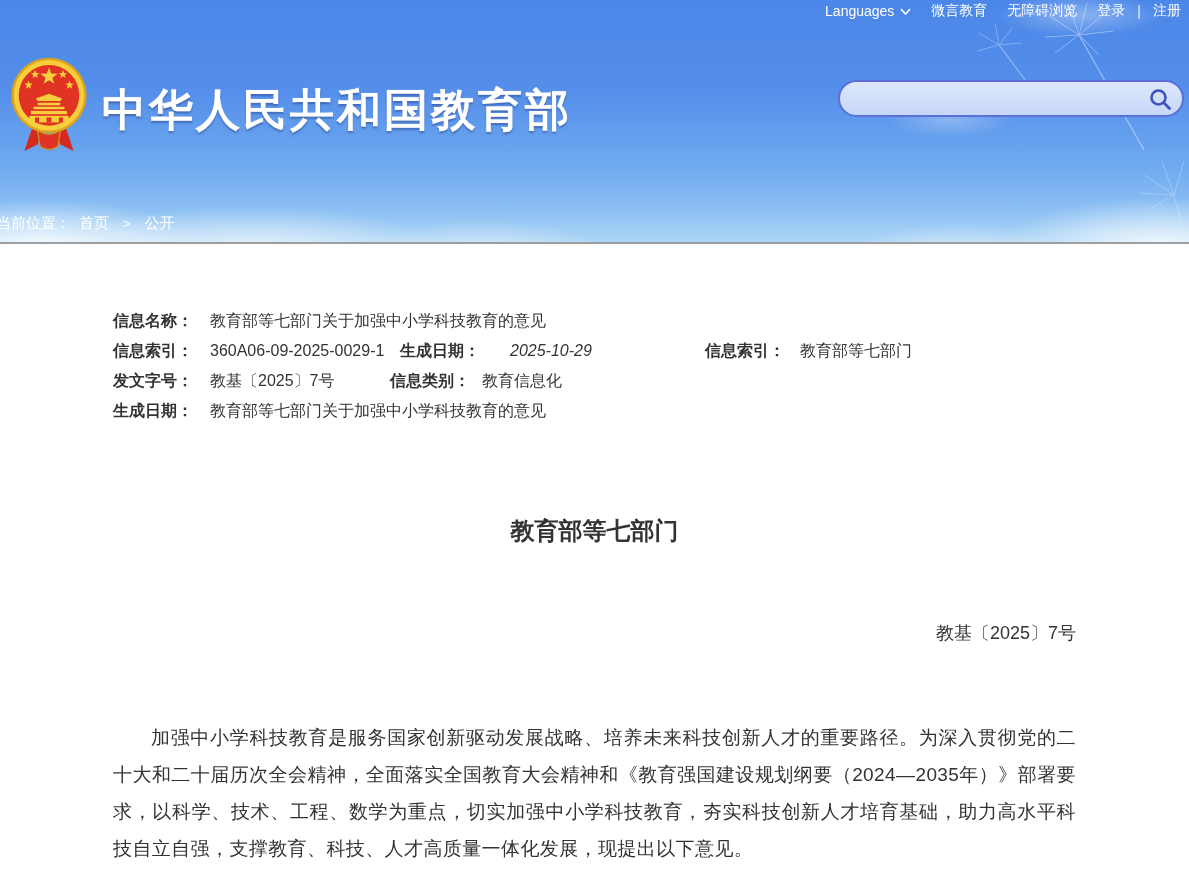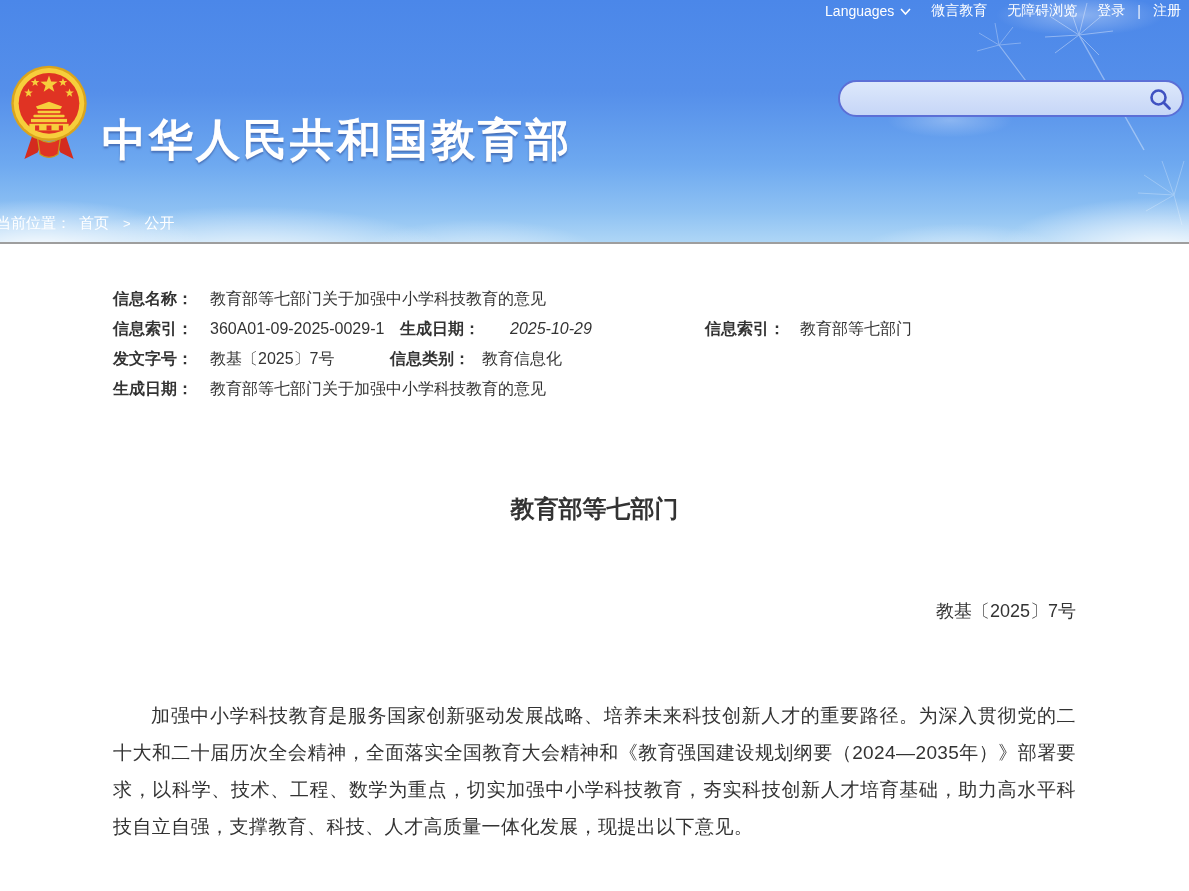--- a/index.html
+++ b/index.html
@@ -28,21 +28,21 @@
 
   .topbar {
     position:absolute; top:2px; right:8px;
     display:flex; align-items:center; gap:20px;
     color:#ffffff; font-size:14px; white-space:nowrap;
   }
   .topbar a { color:#ffffff; text-decoration:none; cursor:pointer;text-align:center; }
   .lang { display:flex; align-items:center; gap:6px; cursor:pointer; }
   .topbar .sep { opacity:.9; margin:0 -8px; }
 
-  .brand { position:absolute; left:8px; top:64px; display:flex; align-items:flex-end; }
+  .brand { position:absolute; left:8px; top:56px; display:flex; align-items:center; }
   .brand-text { margin-left:12px; padding-top:8px; }
   .site-title {
     color:#ffffff; font-weight:bold; font-size:44px; letter-spacing:3px; line-height:48px;
     text-shadow:0 2px 2px rgba(40,70,140,.55), 0 0 1px rgba(255,255,255,.6);
   }
   .site-subtitle {
     color:#ffffff; font-weight:bold; font-size:17px; margin-top:8px; letter-spacing:.2px;
     text-shadow:0 1px 2px rgba(40,70,140,.5);
   }
 
@@ -59,21 +59,21 @@
   .search-btn { border:none; background:transparent; cursor:pointer; display:flex; align-items:center; }
 
   .breadcrumb {
     position:absolute; left:-4px; bottom:9px;
     color:#ffffff; font-size:15px; display:flex; gap:8px; align-items:center; white-space:nowrap;
   }
   .breadcrumb a { color:#ffffff; text-decoration:none; cursor:pointer; }
   .breadcrumb .bsep { font-size:13px; opacity:.95; margin:0 6px; }
 
   
-  .main { width:963px; margin:0 auto; padding-top:40px; color:#333; }
+  .main { width:963px; margin:0 auto; padding-top:62px; color:#333; }
 
   .meta { font-size:16px; line-height:30px; }
   .meta-row { display:flex; }
   .meta-label { font-weight:bold; color:#333; flex:0 0 auto; }
   .w-label { width:97px; }
   .meta .v1 { width:190px; }
   .meta .lbl-date { width:110px; }
   .meta .v2 { width:195px;font-style:italic; }
   .meta .lbl-agency { width:95px; }
   .meta .v3 { width:180px; }
@@ -192,21 +192,21 @@
 
 <main class="main">
 
   <section class="meta">
     <div class="meta-row">
       <span class="meta-label w-label">信息名称：</span>
       <span>教育部等七部门关于加强中小学科技教育的意见</span>
     </div>
     <div class="meta-row">
       <span class="meta-label w-label">信息索引：</span>
-      <span class="v1">360A01-09-2025-0029-1</span>
+      <span class="v1">360A06-09-2025-0029-1</span>
       <span class="meta-label lbl-date">生成日期：</span>
       <span class="v2">2025-10-29</span>
       <span class="meta-label lbl-agency">信息索引：</span>
       <span>教育部等七部门</span>
     </div>
     <div class="meta-row">
       <span class="meta-label w-label">发文字号：</span>
       <span class="v3">教基〔2025〕7号</span>
       <span class="meta-label lbl-cat">信息类别：</span>
       <span>教育信息化</span>

